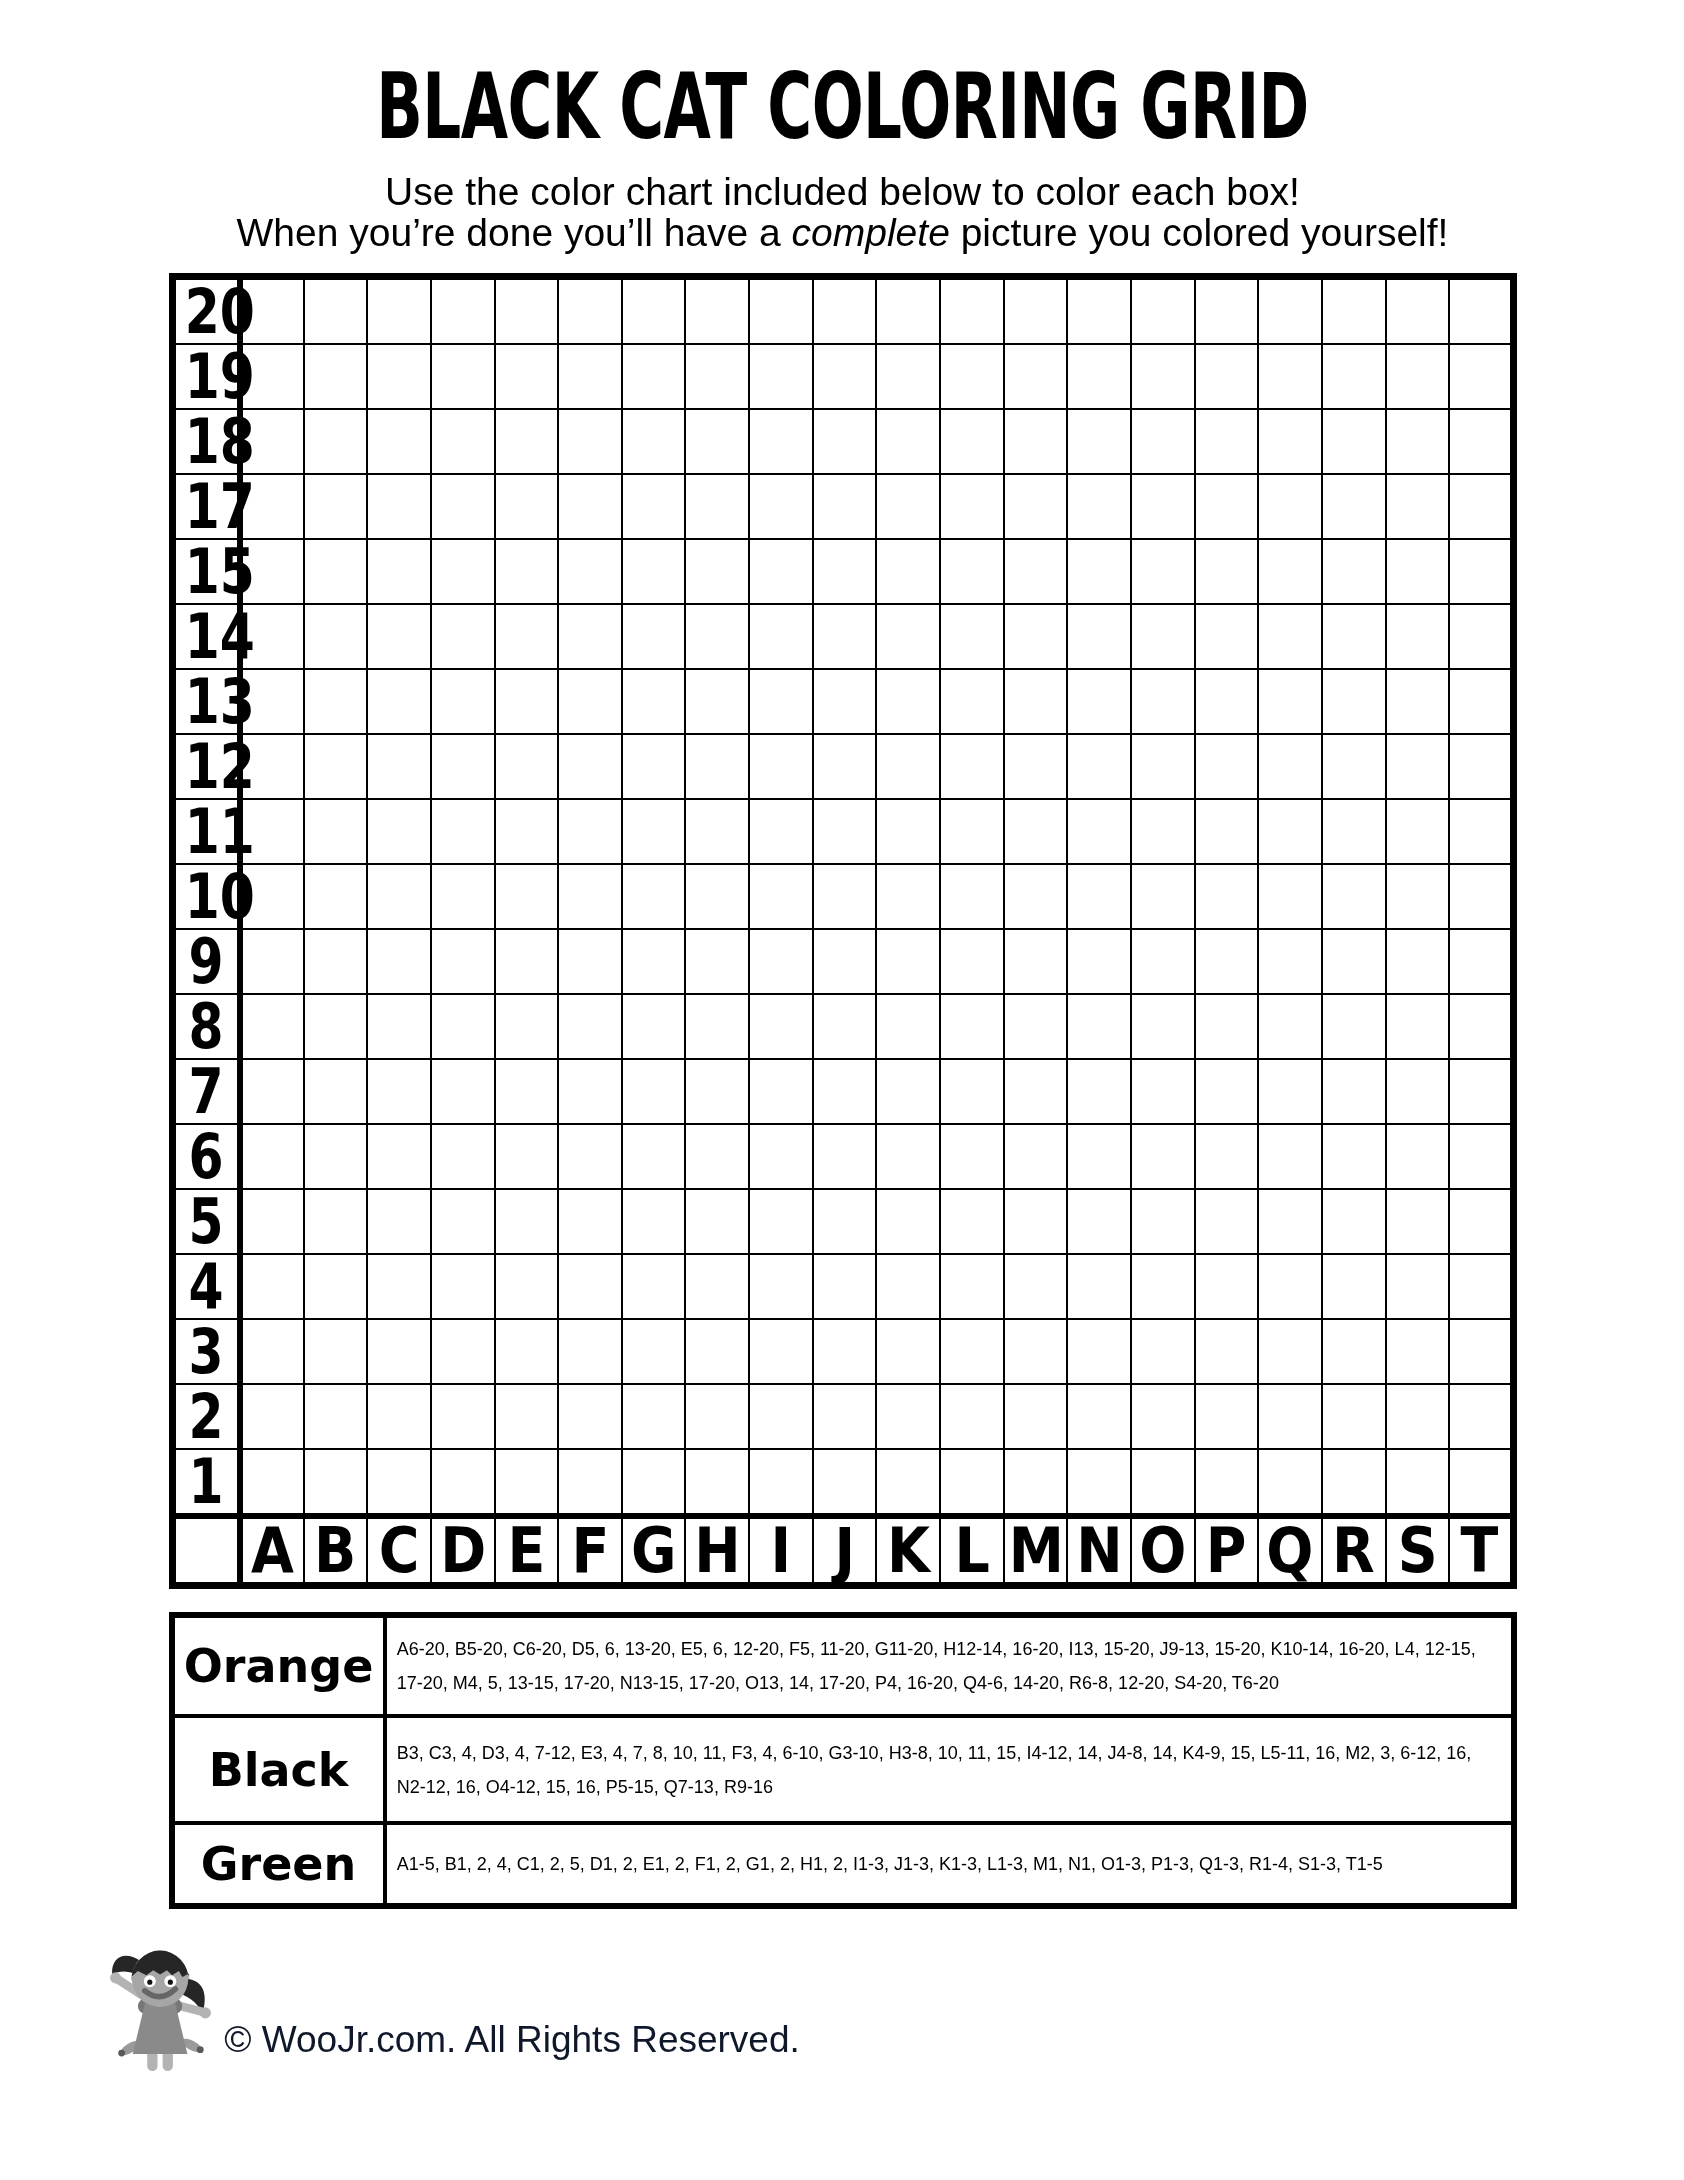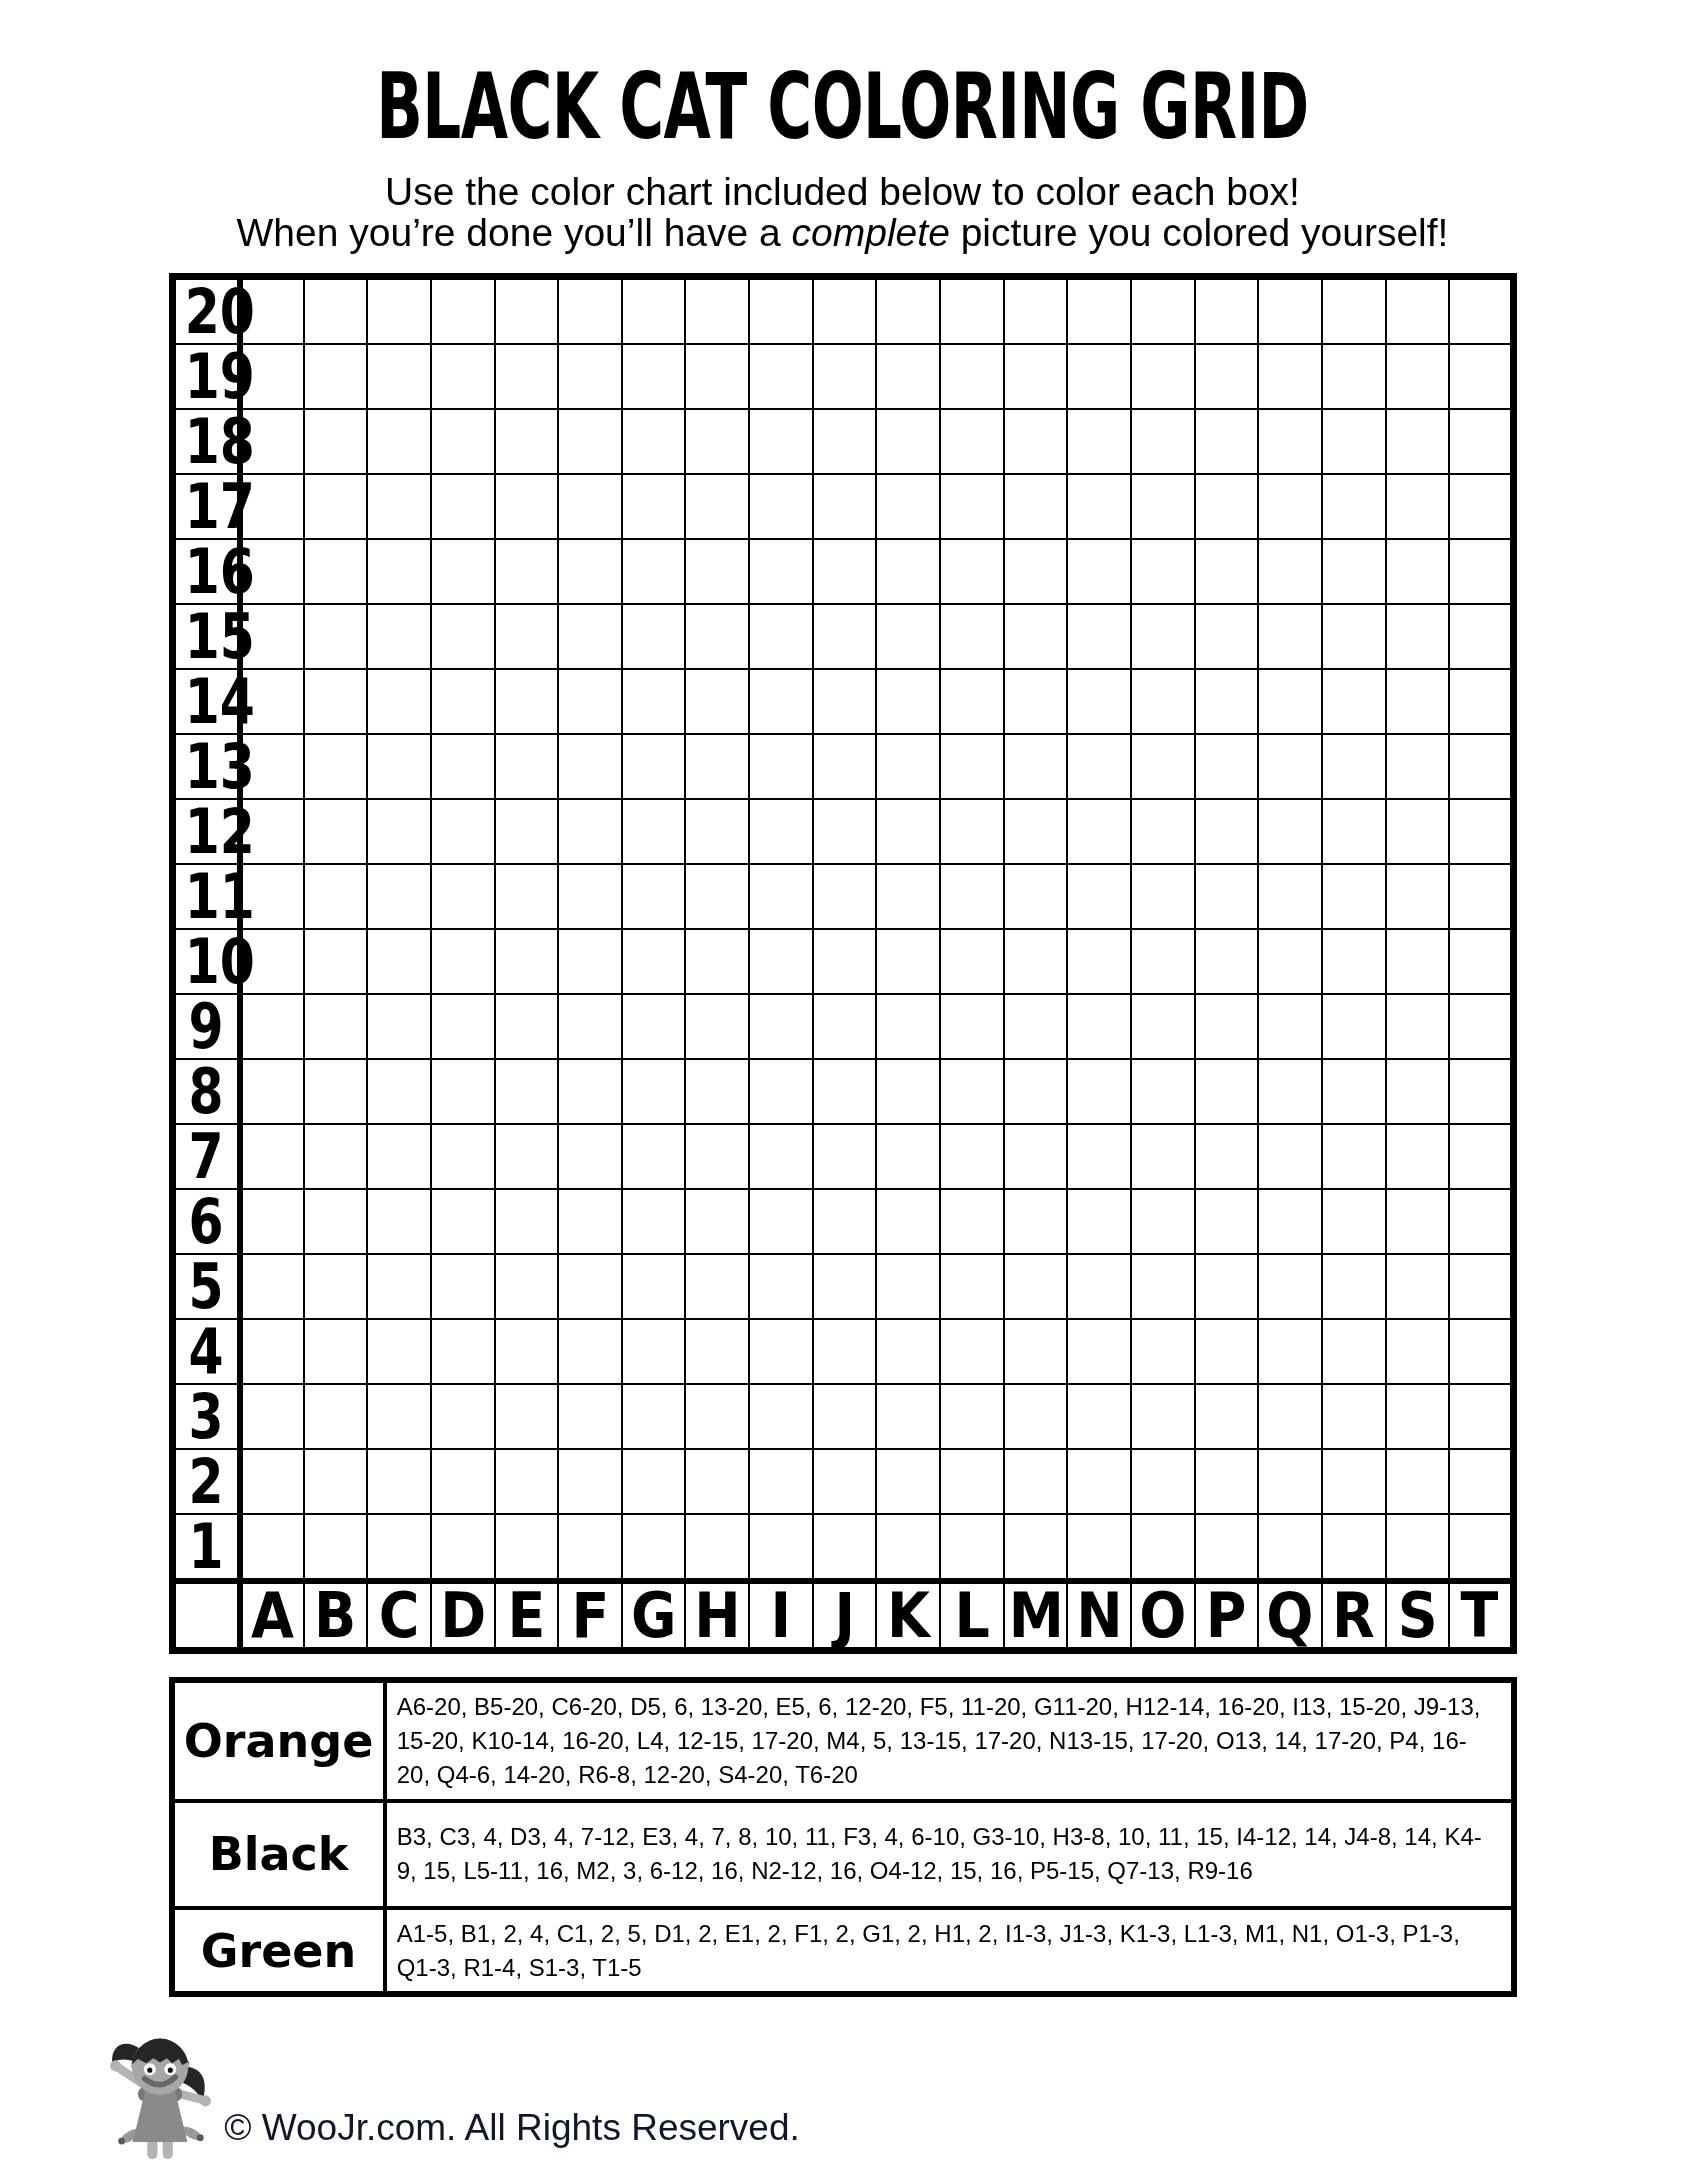--- a/index.html
+++ b/index.html
@@ -80,21 +80,21 @@
     border: 4.3px solid #000;
     vertical-align: middle;
     background: #fff;
   }
   .chart-table td.chart-label { width: 213px; text-align: center; }
   .chart-label span {
     display: inline-block;
     font-size: 46px; line-height: 1;
   }
   .chart-table td.chart-coords {
-    font-size: 24px;
+    font-size: 18px;
     line-height: 34px;
     padding: 6.8px 13.6px 6.8px 10.2px;
   }
   tr.crow0 td { height: 101px; }
   tr.crow1 td { height: 107px; }
   tr.crow2 td { height: 83px; }
 
   
   .foot {
     display: flex;
@@ -187,43 +187,20 @@
           <td class="cell"></td>
           <td class="cell"></td>
           <td class="cell"></td>
           <td class="cell"></td>
           <td class="cell"></td>
           <td class="cell"></td>
           <td class="cell"></td>
         </tr>
         <tr>
           <td class="rowlab comic"><span>17</span></td>
-          <td class="cell"></td>
-          <td class="cell"></td>
-          <td class="cell"></td>
-          <td class="cell"></td>
-          <td class="cell"></td>
-          <td class="cell"></td>
-          <td class="cell"></td>
-          <td class="cell"></td>
-          <td class="cell"></td>
-          <td class="cell"></td>
-          <td class="cell"></td>
-          <td class="cell"></td>
-          <td class="cell"></td>
-          <td class="cell"></td>
-          <td class="cell"></td>
-          <td class="cell"></td>
-          <td class="cell"></td>
-          <td class="cell"></td>
-          <td class="cell"></td>
-          <td class="cell"></td>
-        </tr>
-        <tr>
-          <td class="rowlab comic"><span>16</span></td>
           <td class="cell"></td>
           <td class="cell"></td>
           <td class="cell"></td>
           <td class="cell"></td>
           <td class="cell"></td>
           <td class="cell"></td>
           <td class="cell"></td>
           <td class="cell"></td>
           <td class="cell"></td>
           <td class="cell"></td>

